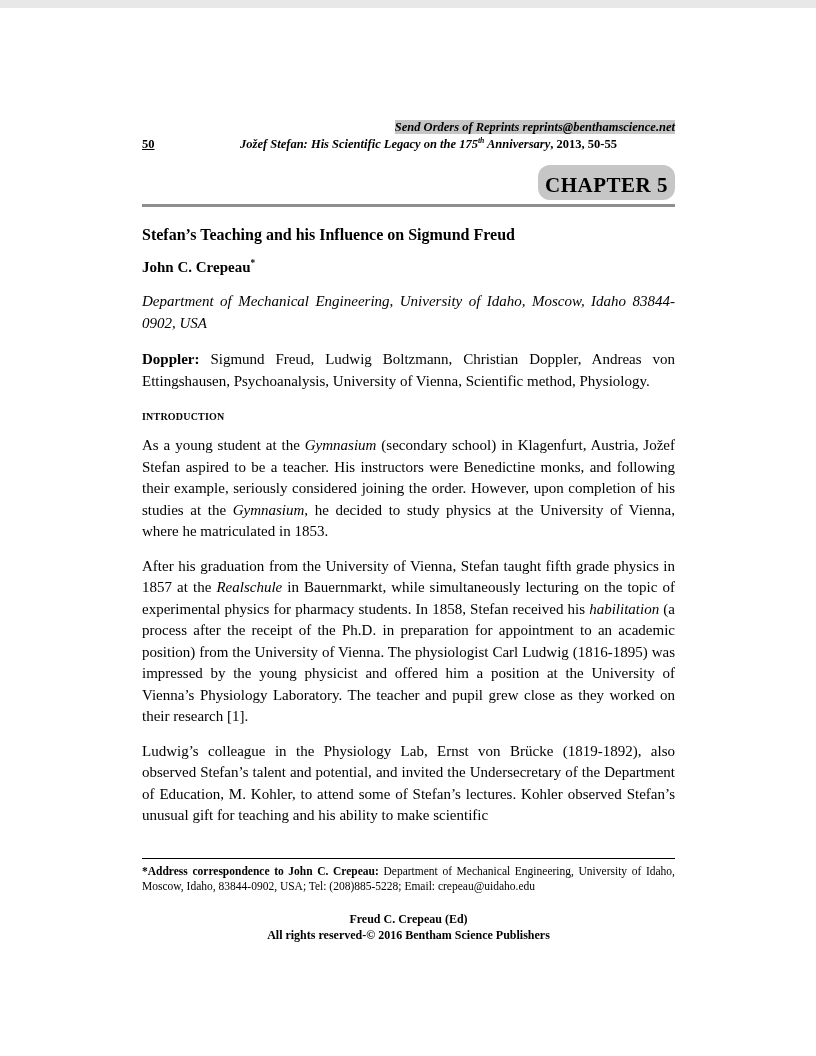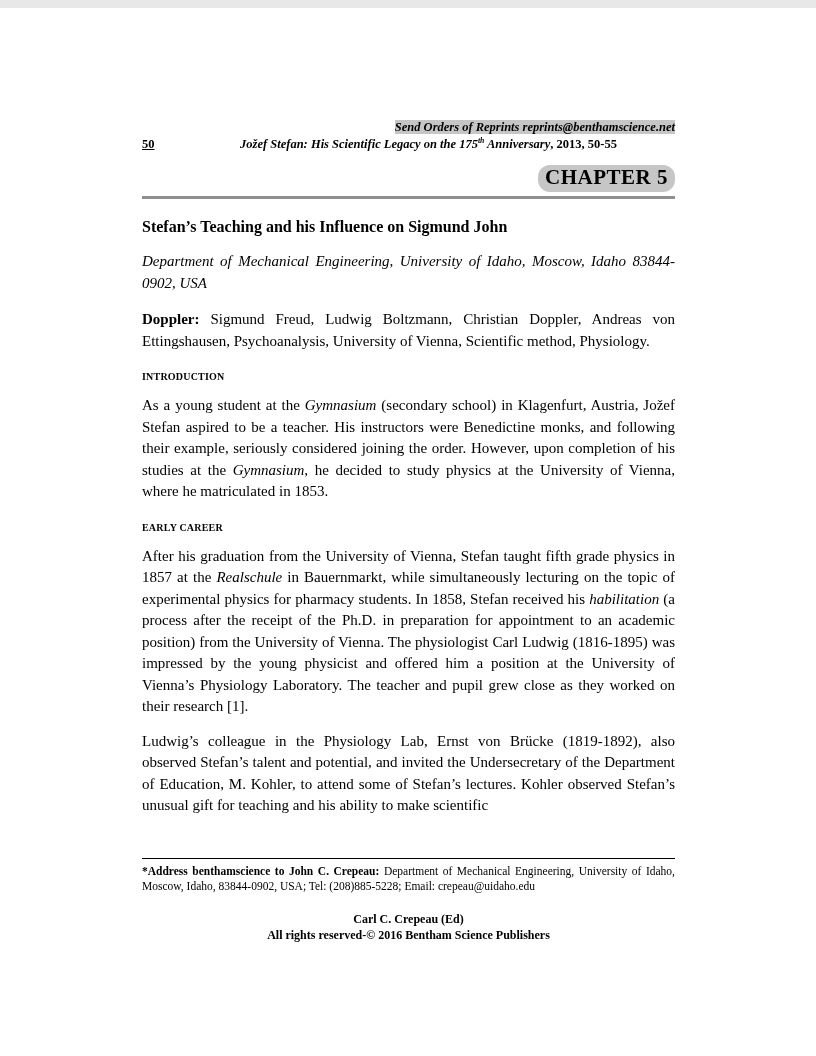--- a/index.html
+++ b/index.html
@@ -45,21 +45,21 @@
     left: 0; top: 0;
     font-weight: bold;
     text-decoration: underline;
   }
   .running-title { padding-left: 40px; }
   .chapter-line { text-align: right; margin-top: 13px; }
   .chapter-label {
     display: inline-block;
     font-size: 21px;
     font-weight: bold;
-    padding: 0 7px 2px 7px;
+    padding: 8px 7px 2px 7px;
     letter-spacing: 0.5px;
     border-radius: 12px;
   }
   .header-rule {
     height: 3px;
     background: #8f8f8f;
     margin-top: 4px;
   }
 
   
@@ -131,43 +131,43 @@
         <span class="page-number">50</span>
         <span class="running-title"><span class="it bd">Jožef Stefan: His Scientific Legacy on the 175</span><span class="it bd sp">th</span><span class="it bd"> Anniversary</span><span class="bd">, 2013, 50-55</span></span>
       </div>
       <div class="chapter-line">
         <span class="chapter-label hl">CHAPTER 5</span>
       </div>
       <div class="header-rule"></div>
     </header>
 
     <main>
-      <h1 class="article-title">Stefan’s Teaching and his Influence on Sigmund John</h1>
+      <h1 class="article-title">Stefan’s Teaching and his Influence on Sigmund Freud</h1>
 
+      <p class="author-line"><span class="bd">John C. Crepeau</span><span class="bd sp">*</span></p>
 
       <p class="affiliation">Department of Mechanical Engineering, University of Idaho, Moscow, Idaho 83844-0902, USA</p>
 
       <p class="keywords"><span class="bd">Doppler:</span><span> Sigmund Freud, Ludwig Boltzmann, Christian Doppler, Andreas von Ettingshausen, Psychoanalysis, University of Vienna, Scientific method, Physiology.</span></p>
 
       <section>
         <h2 class="section-heading">INTRODUCTION</h2>
         <p class="body-para"><span>As a young student at the </span><span class="it">Gymnasium</span><span> (secondary school) in Klagenfurt, Austria, Jožef Stefan aspired to be a teacher. His instructors were Benedictine monks, and following their example, seriously considered joining the order. However, upon completion of his studies at the </span><span class="it">Gymnasium</span><span>, he decided to study physics at the University of Vienna, where he matriculated in 1853.</span></p>
       </section>
 
       <section>
-        <h2 class="section-heading">EARLY CAREER</h2>
         <p class="body-para"><span>After his graduation from the University of Vienna, Stefan taught fifth grade physics in 1857 at the </span><span class="it">Realschule</span><span> in Bauernmarkt, while simultaneously lecturing on the topic of experimental physics for pharmacy students. In 1858, Stefan received his </span><span class="it">habilitation</span><span> (a process after the receipt of the Ph.D. in preparation for appointment to an academic position) from the University of Vienna. The physiologist Carl Ludwig (1816-1895) was impressed by the young physicist and offered him a position at the University of Vienna’s Physiology Laboratory. The teacher and pupil grew close as they worked on their research [1].</span></p>
         <p class="body-para"><span>Ludwig’s colleague in the Physiology Lab, Ernst von Brücke (1819-1892), also observed Stefan’s talent and potential, and invited the Undersecretary of the Department of Education, M. Kohler, to attend some of Stefan’s lectures. Kohler observed Stefan’s unusual gift for teaching and his ability to make scientific</span></p>
       </section>
     </main>
 
   </div>
 
   <div class="footzone">
     <div class="footnote-rule"></div>
-    <p class="footnote"><span class="bd">*Address benthamscience to John C. Crepeau:</span><span> Department of Mechanical Engineering, University of Idaho, Moscow, Idaho, 83844-0902, USA; Tel: (208)885-5228; Email: crepeau@uidaho.edu</span></p>
+    <p class="footnote"><span class="bd">*Address correspondence to John C. Crepeau:</span><span> Department of Mechanical Engineering, University of Idaho, Moscow, Idaho, 83844-0902, USA; Tel: (208)885-5228; Email: crepeau@uidaho.edu</span></p>
     <div class="footer-center">
-      <div>Carl C. Crepeau (Ed)</div>
+      <div>Freud C. Crepeau (Ed)</div>
       <div>All rights reserved-© 2016 Bentham Science Publishers</div>
     </div>
   </div>
 
 </div>
 
 </body></html>

